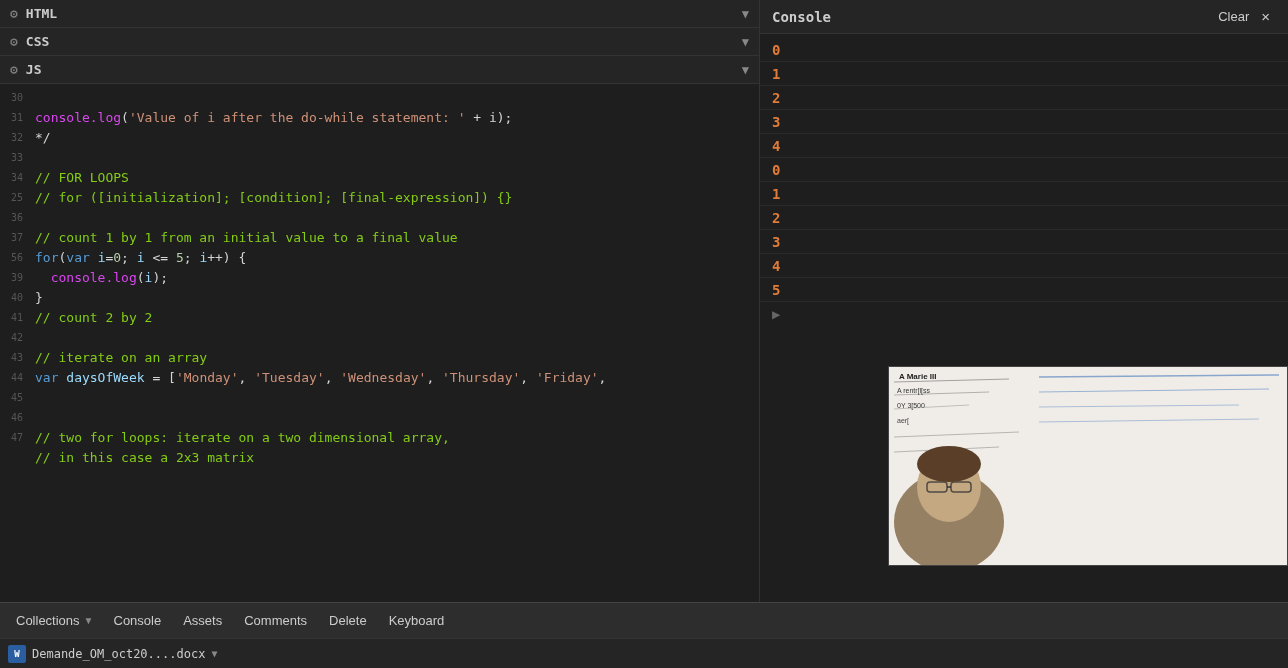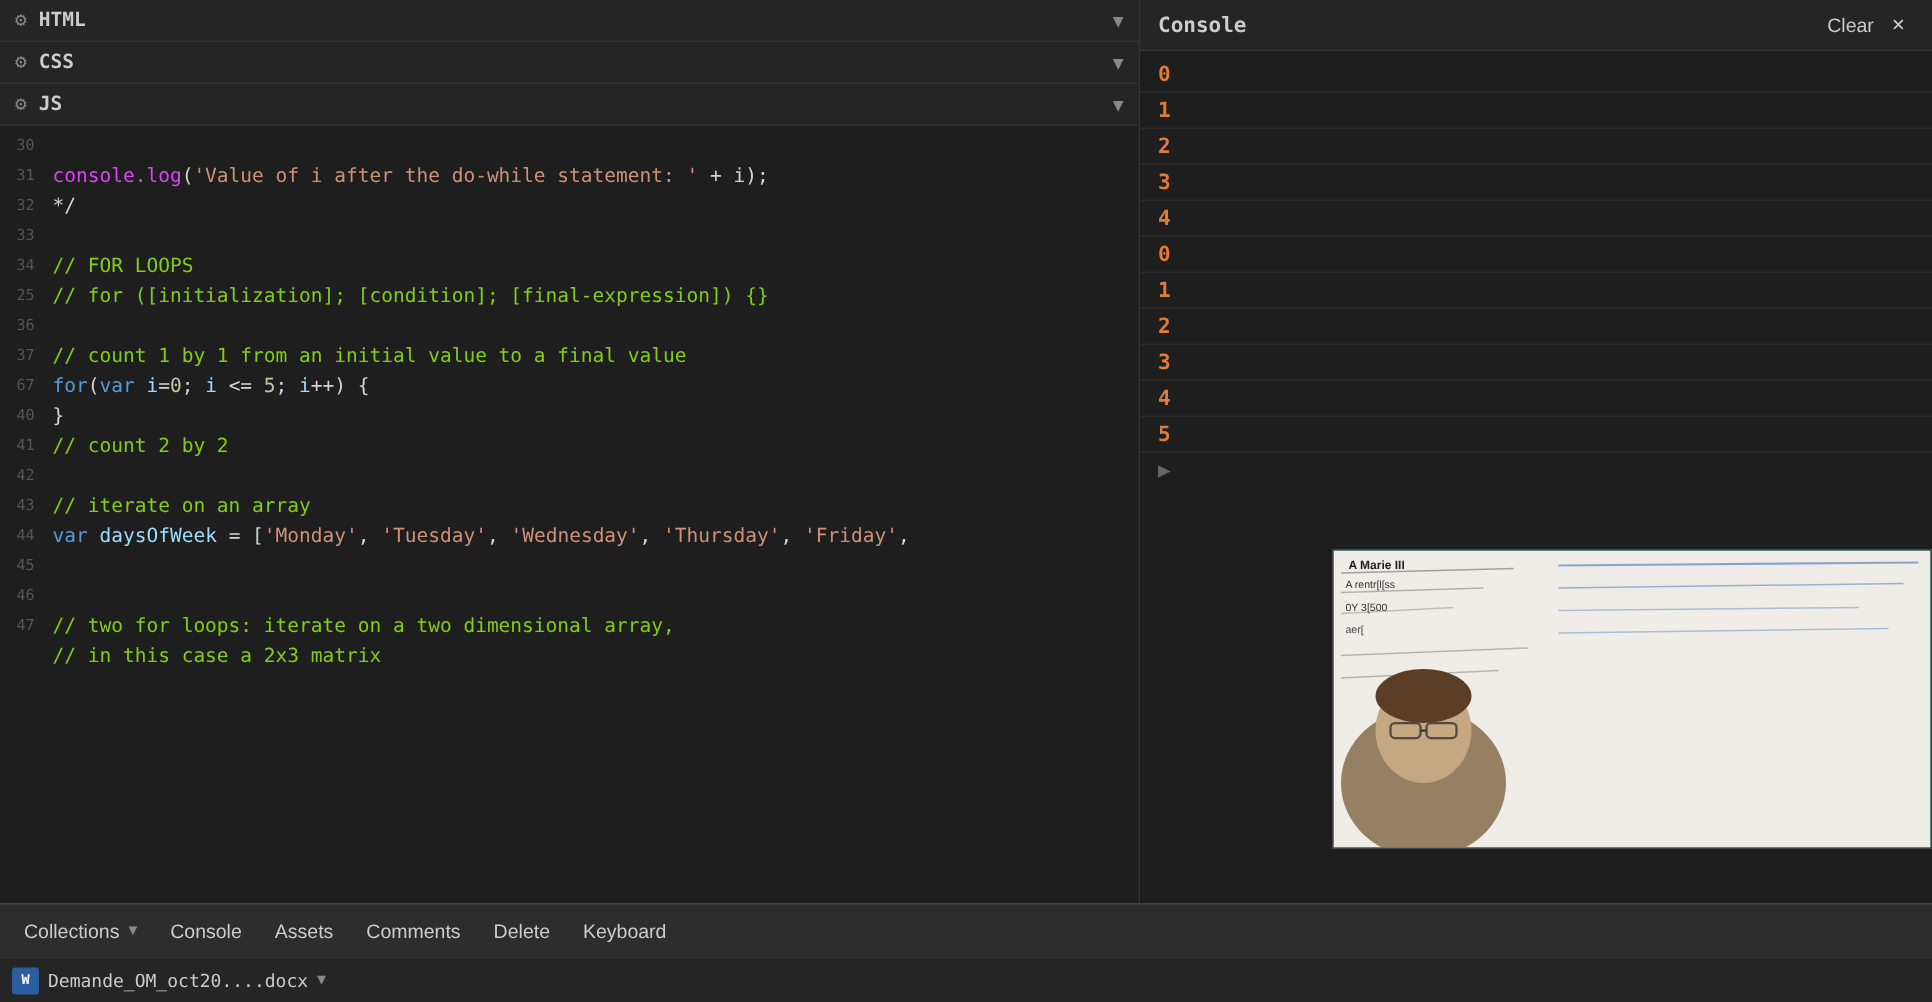--- a/index.html
+++ b/index.html
@@ -169,21 +169,21 @@
       font-size: 14px;
     }
 
     
     .video-overlay {
       position: absolute;
       right: 0;
       bottom: 36px;
       width: 400px;
       height: 200px;
-      background: #0f766e;
+      background: #0ea5e9;
       border: 1px solid #444;
       overflow: hidden;
     }
 
     
     .whiteboard-sim {
       width: 100%;
       height: 100%;
       background: #f0ede8;
       position: relative;
@@ -329,24 +329,28 @@
         <span class="line-num">36</span>
         <span class="line-content"></span>
       </div>
 
       <div class="code-line">
         <span class="line-num">37</span>
         <span class="line-content"><span class="comment">// count 1 by 1 from an initial value to a final value</span></span>
       </div>
 
       <div class="code-line">
-        <span class="line-num">67</span>
+        <span class="line-num">56</span>
         <span class="line-content"><span class="kw">for</span><span class="plain">(</span><span class="kw">var</span><span class="plain"> </span><span class="var-color">i</span><span class="plain">=</span><span class="num">0</span><span class="plain">; </span><span class="var-color">i</span><span class="plain"> &lt;= </span><span class="num">5</span><span class="plain">; </span><span class="var-color">i</span><span class="plain">++) {</span></span>
       </div>
 
+      <div class="code-line">
+        <span class="line-num">39</span>
+        <span class="line-content"><span class="plain">  </span><span class="fn">console.log</span><span class="plain">(</span><span class="var-color">i</span><span class="plain">);</span></span>
+      </div>
 
       <div class="code-line">
         <span class="line-num">40</span>
         <span class="line-content"><span class="plain">}</span></span>
       </div>
 
       <div class="code-line">
         <span class="line-num">41</span>
         <span class="line-content"><span class="comment">// count 2 by 2</span></span>
       </div>

